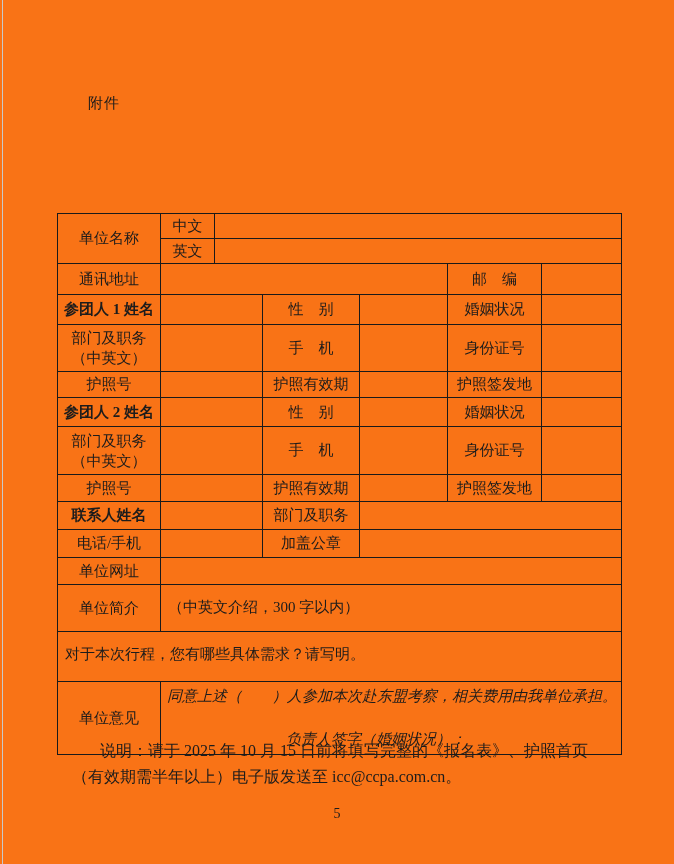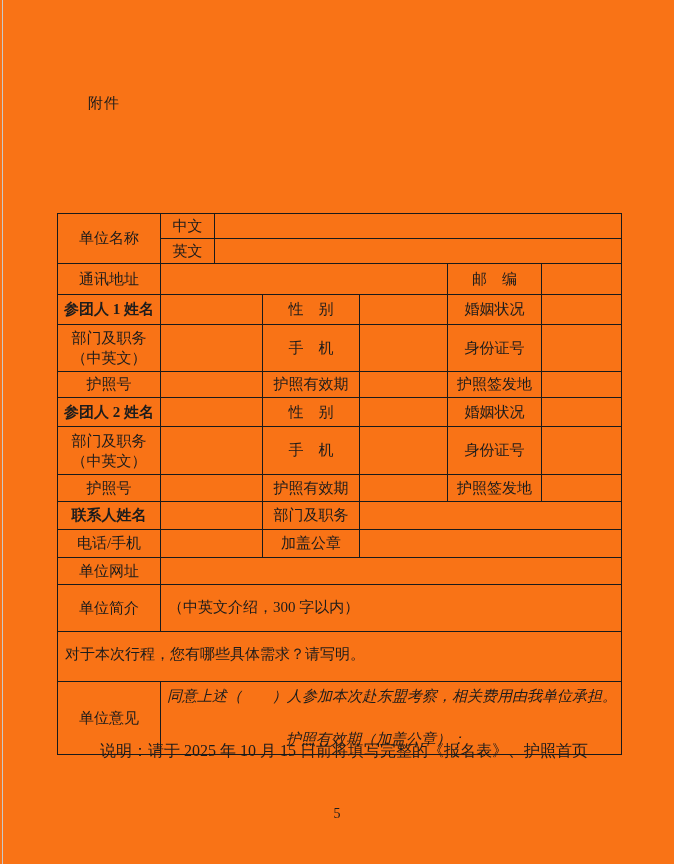--- a/index.html
+++ b/index.html
@@ -198,25 +198,26 @@
         <td colspan="6" class="top-left">（中英文介绍，300 字以内）</td>
       </tr>
       <tr style="height:50px">
         <td colspan="7" class="top-left">对于本次行程，您有哪些具体需求？请写明。</td>
       </tr>
       <tr style="height:73px">
         <td>单位意见</td>
         <td colspan="6">
           <div class="opinion-cell">
             <div class="opinion-statement">同意上述（　　）人参加本次赴东盟考察，相关费用由我单位承担。</div>
-            <div class="opinion-signature">护照有效期（加盖公章）：</div>
+            <div class="opinion-signature">负责人签字（婚姻状况）：</div>
           </div>
         </td>
       </tr>
     </tbody>
   </table>
 
   <div class="footer">
     <div class="indent">说明：请于 2025 年 10 月 15 日前将填写完整的《报名表》、护照首页</div>
+    <div>（有效期需半年以上）电子版发送至 icc@ccpa.com.cn。</div>
   </div>
 
   <div class="pagenum">5</div>
 </div>
 
 </body></html>

